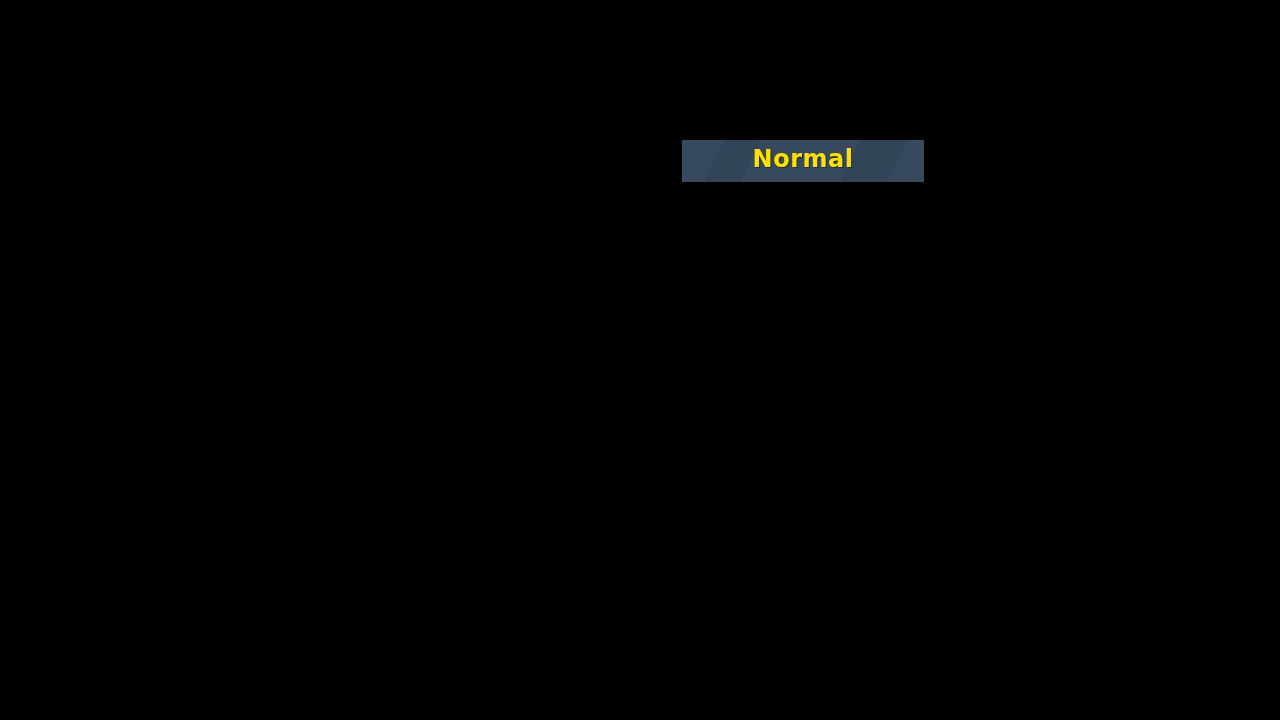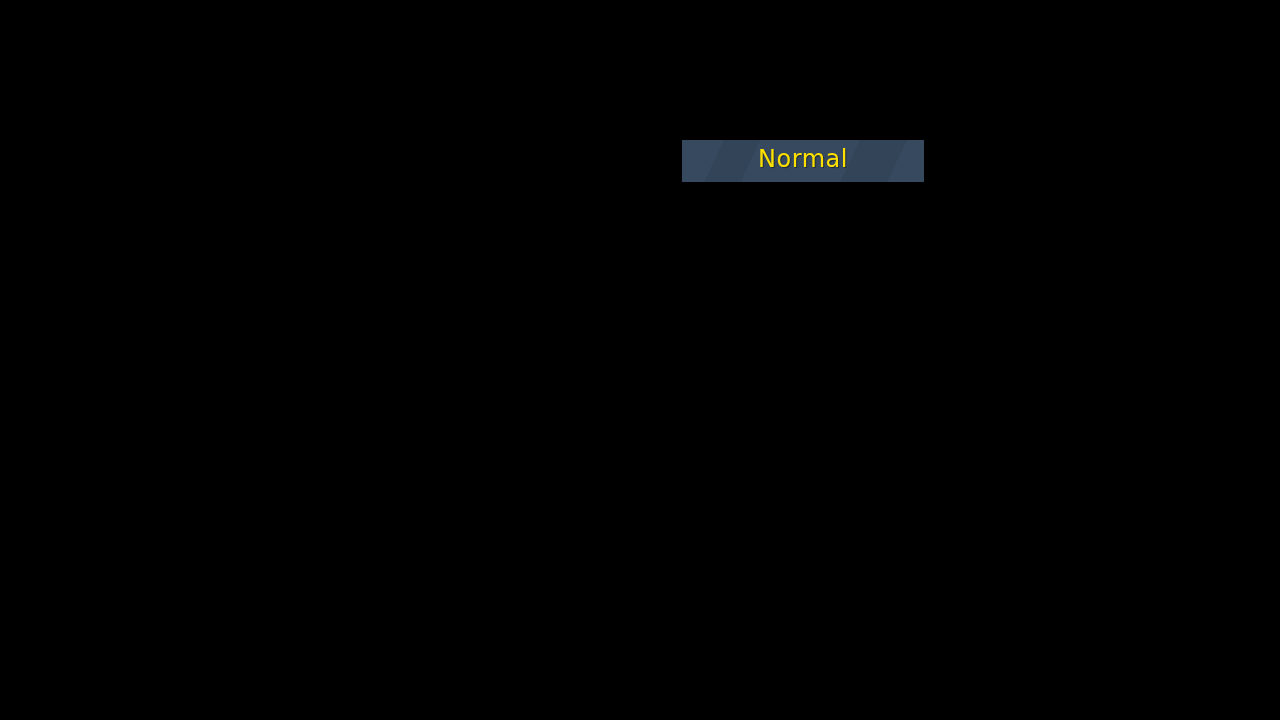--- a/index.html
+++ b/index.html
@@ -39,21 +39,21 @@
         rgba(0,0,0,0.07) 68%,
         rgba(0,0,0,0.07) 86%,
         rgba(0,0,0,0)   86%),
       var(--banner_bg);
     display: flex;
     align-items: center;
     justify-content: center;
   }
   .banner-label {
     font-size: 24px;
-    font-weight: normal;
+    font-weight: bold;
     letter-spacing: 0.5px;
     color: var(--banner_text);
     text-shadow: 1px 1px 1px rgba(0,0,0,0.45);
     transform: translateY(-2px);
     white-space: nowrap;
   }
 </style>
 </head>
 <body>
 

